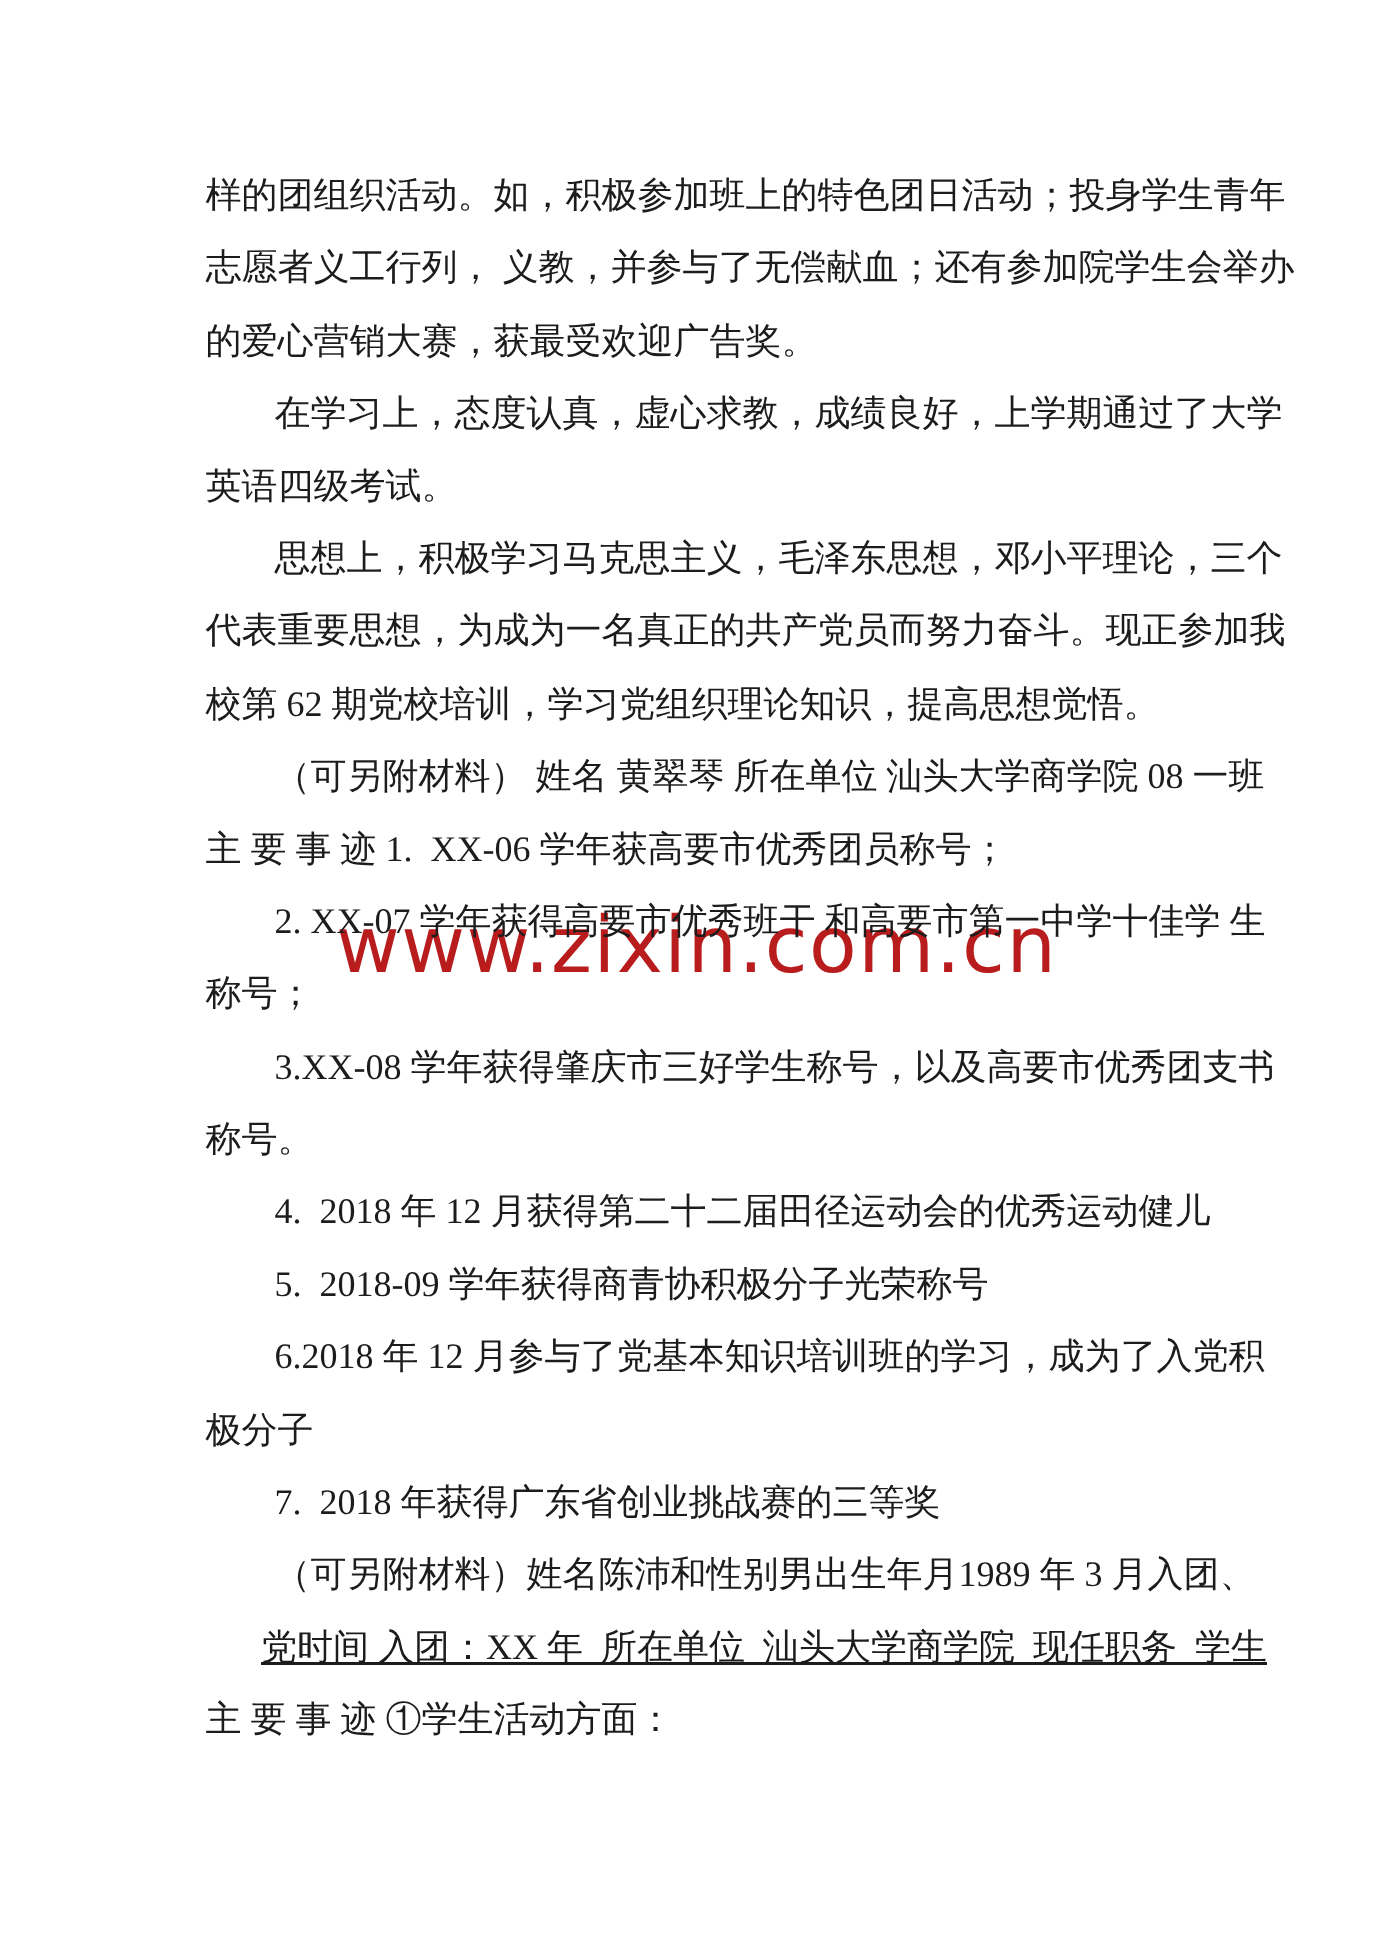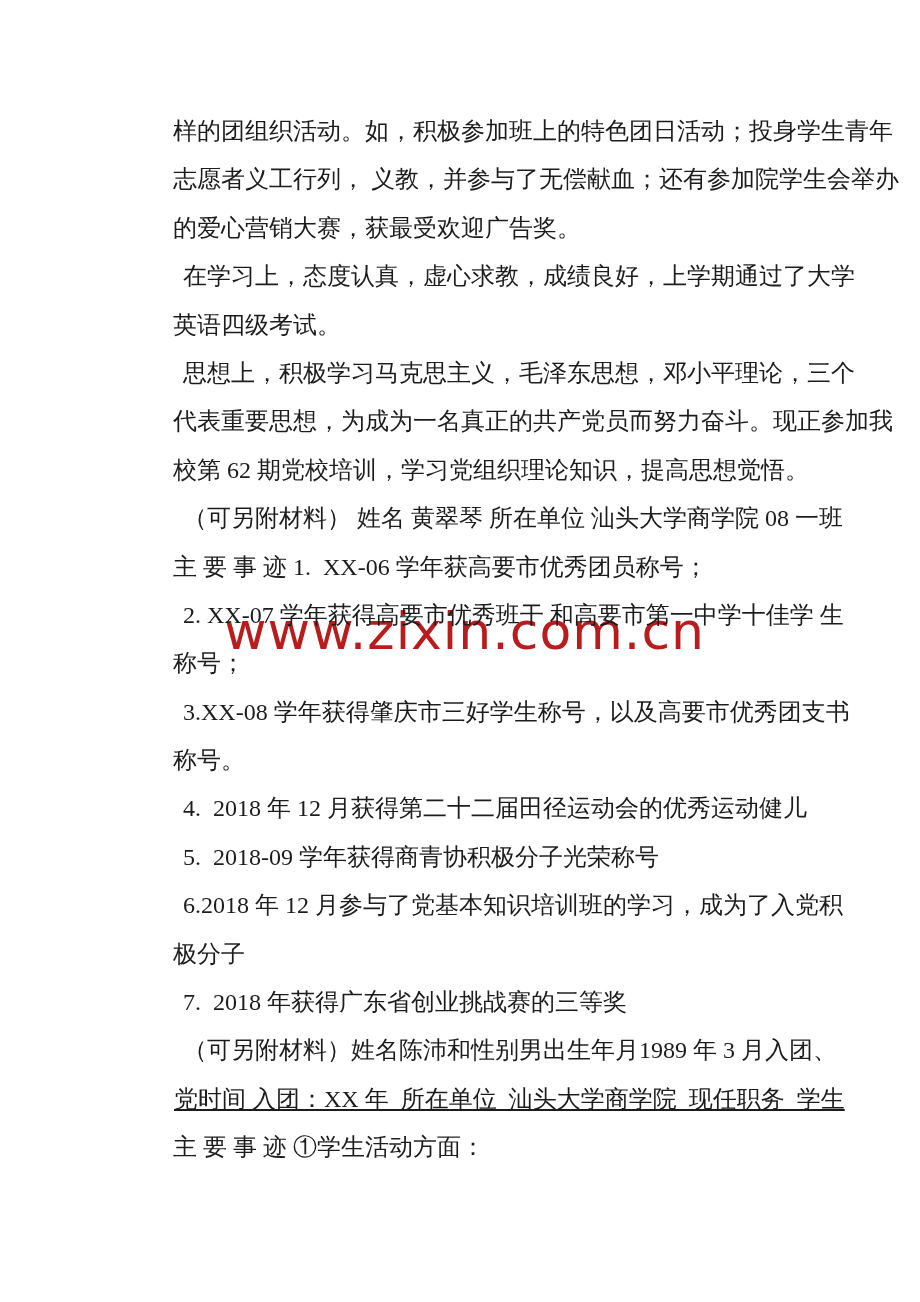--- a/index.html
+++ b/index.html
@@ -35,21 +35,21 @@
     width: 670px;
     z-index: 1;
     font-size: 24px;
     line-height: 48.4px;
     color: #1c1c1c;
     white-space: pre;
   }
   .text-line {
     height: 48.4px;
   }
-  .text-line.indent-none { text-indent: 0; margin-left: 36px; }
+  .text-line.indent-none { text-indent: 0; }
   .text-line.indent-para { text-indent: 46px; }
   .text-line.indent-half { text-indent: 37px; text-decoration: underline; }
 </style>
 </head>
 <body>
 
 <div class="doc-page" style="background: rgb(255, 255, 255);">
   <div class="watermark" style="color: #b91c1c;">www.zixin.com.cn</div>
   <div class="text-block" id="lines-container" style="color: rgb(28, 28, 28);"><div class="text-line indent-none">样的团组织活动。如，积极参加班上的特色团日活动；投身学生青年</div><div class="text-line indent-none">志愿者义工行列， 义教，并参与了无偿献血；还有参加院学生会举办</div><div class="text-line indent-none">的爱心营销大赛，获最受欢迎广告奖。</div><div class="text-line indent-para">在学习上，态度认真，虚心求教，成绩良好，上学期通过了大学</div><div class="text-line indent-none">英语四级考试。</div><div class="text-line indent-para">思想上，积极学习马克思主义，毛泽东思想，邓小平理论，三个</div><div class="text-line indent-none">代表重要思想，为成为一名真正的共产党员而努力奋斗。现正参加我</div><div class="text-line indent-none">校第 62 期党校培训，学习党组织理论知识，提高思想觉悟。</div><div class="text-line indent-para">（可另附材料） 姓名 黄翠琴 所在单位 汕头大学商学院 08 一班</div><div class="text-line indent-none">主 要 事 迹 1.  XX-06 学年获高要市优秀团员称号；</div><div class="text-line indent-para">2. XX-07 学年获得高要市优秀班干 和高要市第一中学十佳学 生</div><div class="text-line indent-none">称号；</div><div class="text-line indent-para">3.XX-08 学年获得肇庆市三好学生称号，以及高要市优秀团支书</div><div class="text-line indent-none">称号。</div><div class="text-line indent-para">4.  2018 年 12 月获得第二十二届田径运动会的优秀运动健儿</div><div class="text-line indent-para">5.  2018-09 学年获得商青协积极分子光荣称号</div><div class="text-line indent-para">6.2018 年 12 月参与了党基本知识培训班的学习，成为了入党积</div><div class="text-line indent-none">极分子</div><div class="text-line indent-para">7.  2018 年获得广东省创业挑战赛的三等奖</div><div class="text-line indent-para">（可另附材料）姓名陈沛和性别男出生年月1989 年 3 月入团、</div><div class="text-line indent-half">党时间 入团：XX 年  所在单位  汕头大学商学院  现任职务  学生</div><div class="text-line indent-none">主 要 事 迹 ①学生活动方面：</div></div>
 </div>

